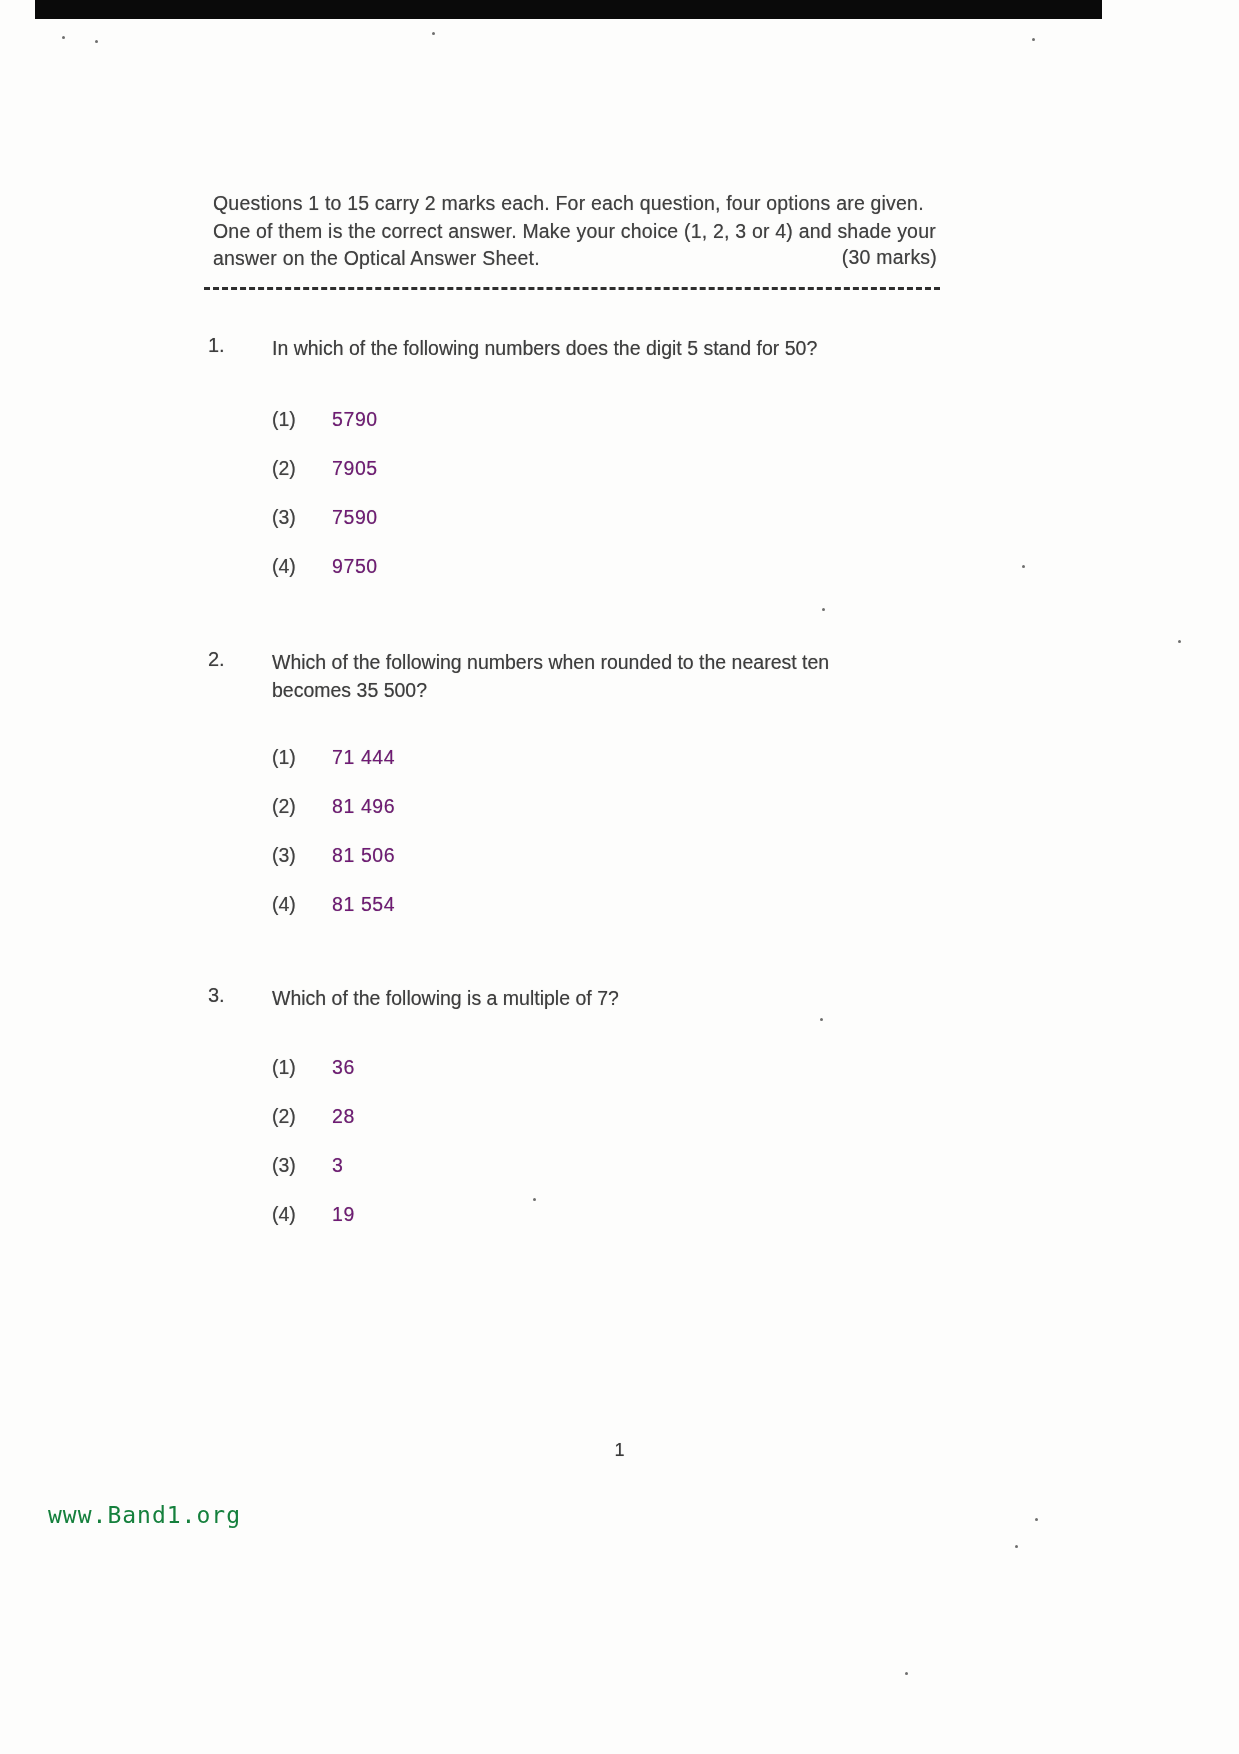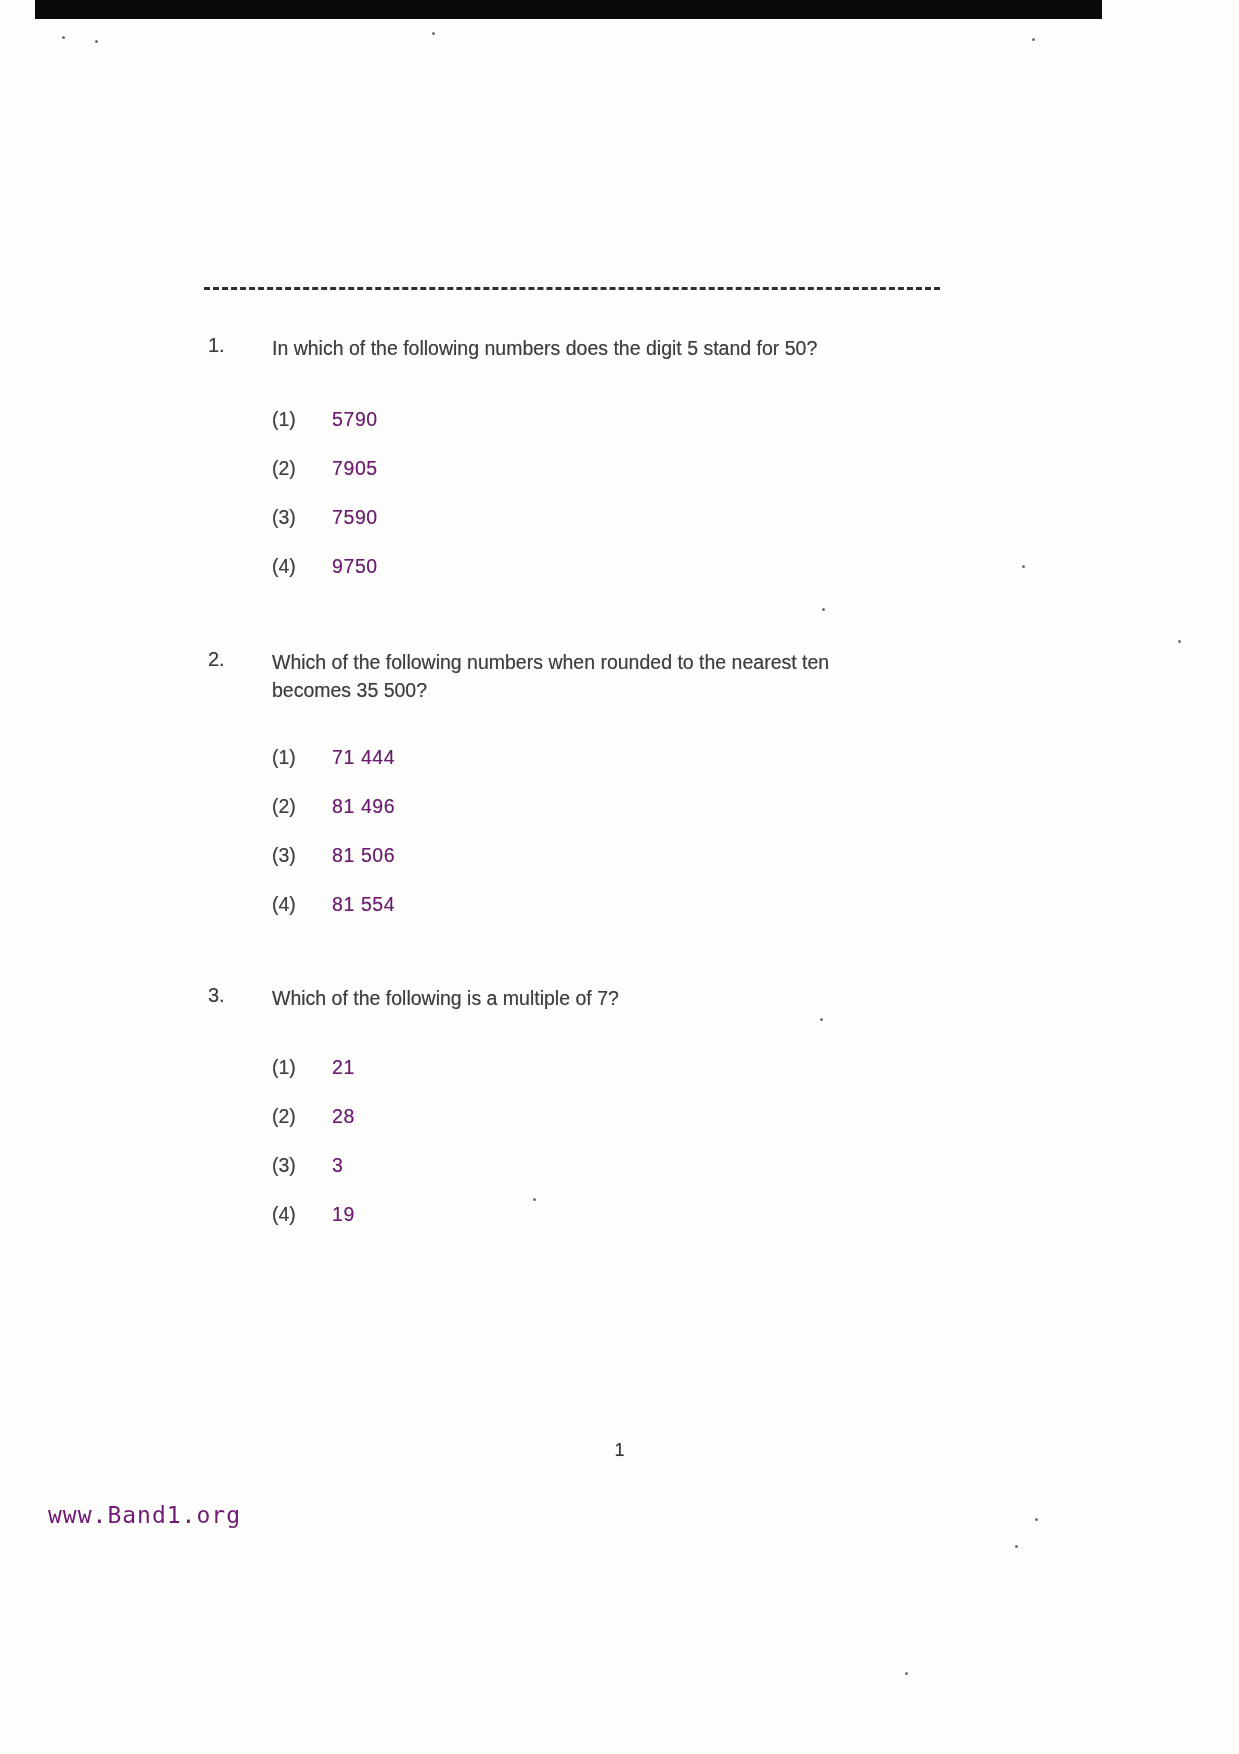--- a/index.html
+++ b/index.html
@@ -47,21 +47,21 @@
   .q2 .options { margin-top:41px; }
   .q3 { top:984px; }
   .q3 .options { margin-top:44px; }
   .page-number {
     position:absolute; top:1440px; left:0; width:100%;
     text-align:center; font-size:18px; color:#3a3a3a;
   }
   .watermark {
     position:absolute; left:48px; top:1502px;
     font-family:"DejaVu Sans Mono", monospace;
-    font-size:23px; color:#701a75; letter-spacing:1px;
+    font-size:23px; color:#15803d; letter-spacing:1px;
     text-shadow:none;
   }
   .speck {
     position:absolute; background:#4a4a4a; border-radius:50%;
     width:3px; height:3px; opacity:0.8;
   }
 </style>
 </head>
 <body>
 
@@ -75,20 +75,24 @@
   <div class="speck" style="left:1032px; top:38px;"></div>
   <div class="speck" style="left:1022px; top:565px;"></div>
   <div class="speck" style="left:822px; top:608px;"></div>
   <div class="speck" style="left:1178px; top:640px;"></div>
   <div class="speck" style="left:820px; top:1018px;"></div>
   <div class="speck" style="left:533px; top:1198px;"></div>
   <div class="speck" style="left:1035px; top:1518px;"></div>
   <div class="speck" style="left:1015px; top:1545px;"></div>
   <div class="speck" style="left:905px; top:1672px;"></div>
 
+  <div class="instructions">
+    <span>Questions 1 to 15 carry 2 marks each.  For each question, four options are given.  One of them is the correct answer.  Make your choice (1, 2, 3 or 4) and shade your answer on the Optical Answer Sheet.</span>
+    <span class="marks">(30 marks)</span>
+  </div>
 
   <div class="divider"></div>
 
   <div class="question q1">
     <div class="q-head">
       <span class="q-num">1.</span>
       <span class="q-text">In which of the following numbers does the digit 5 stand for 50?</span>
     </div>
     <div class="options">
       <div class="option">
@@ -136,21 +140,21 @@
   </div>
 
   <div class="question q3">
     <div class="q-head">
       <span class="q-num">3.</span>
       <span class="q-text">Which of the following is a multiple of 7?</span>
     </div>
     <div class="options">
       <div class="option">
         <span class="opt-label">(1)</span>
-        <span class="opt-value">21</span>
+        <span class="opt-value">36</span>
       </div>
       <div class="option">
         <span class="opt-label">(2)</span>
         <span class="opt-value">28</span>
       </div>
       <div class="option">
         <span class="opt-label">(3)</span>
         <span class="opt-value">3</span>
       </div>
       <div class="option">

